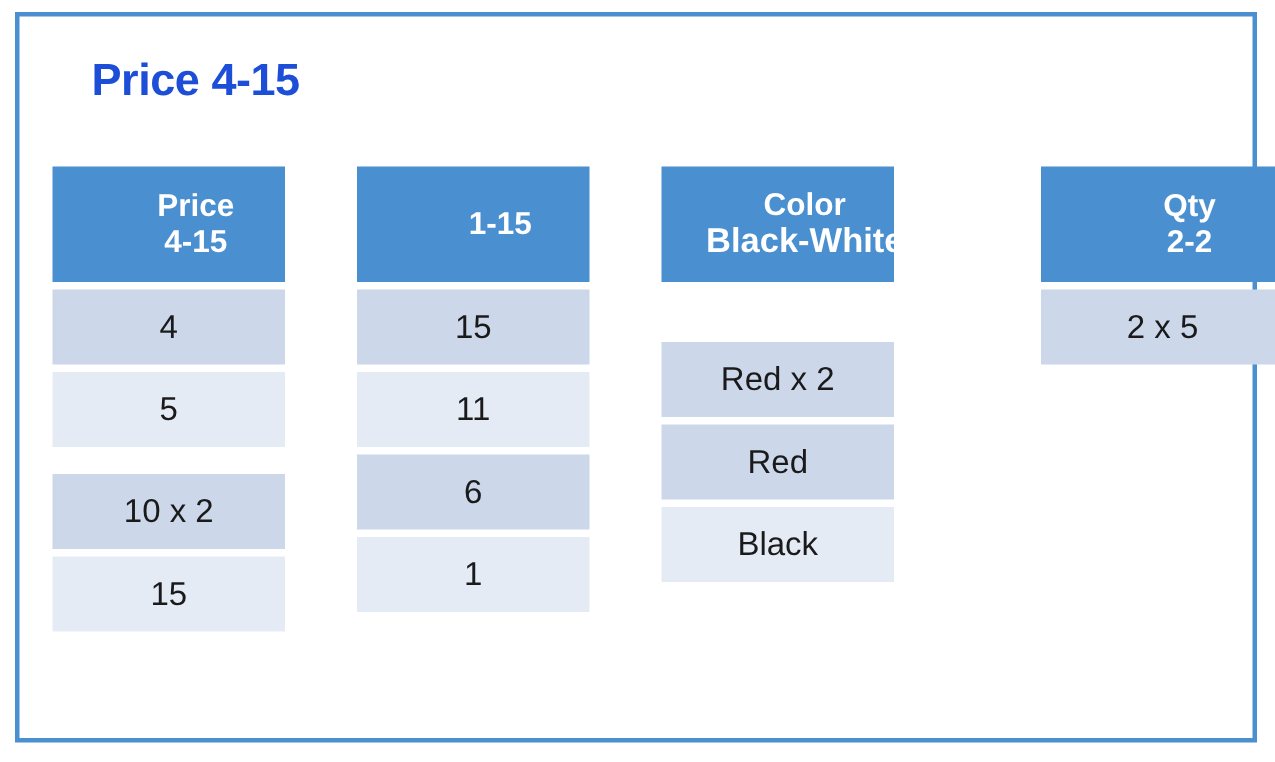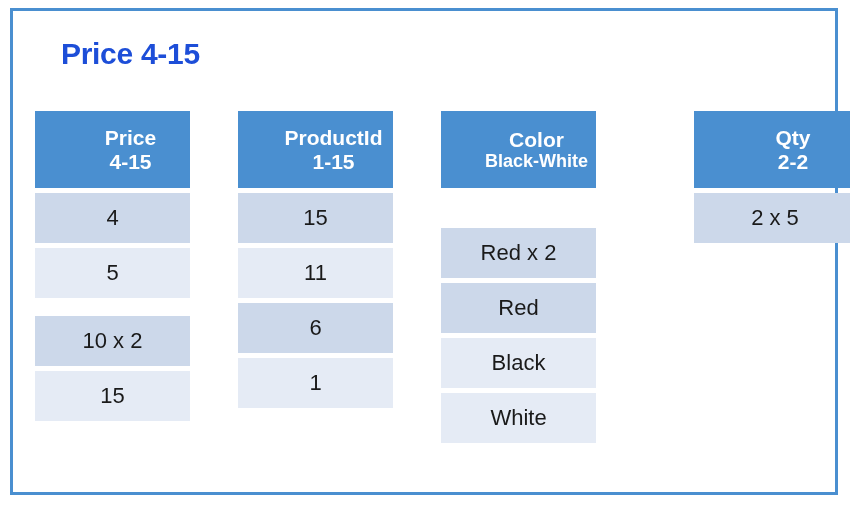--- a/index.html
+++ b/index.html
@@ -62,21 +62,21 @@
     font-size: 21px;
     font-weight: bold;
     white-space: nowrap;
   }
   .col-header .hdr-sub {
     font-size: 21px;
     font-weight: bold;
     white-space: nowrap;
   }
   .col-header .hdr-sub.small {
-    font-size: 18px;
+    font-size: 23px;
   }
   .cell {
     height: 50px;
     margin-top: 5px;
     box-sizing: border-box;
     display: flex;
     align-items: center;
     justify-content: center;
     font-size: 22px;
     color: #1a1a1a;
@@ -99,37 +99,35 @@
             <div class="hdr-main">Price</div>
             <div class="hdr-sub">4-15</div>
           </div>
           <div class="cell dark" style="background: rgb(204, 216, 234);">4</div>
           <div class="cell light" style="background: rgb(229, 235, 245);">5</div>
           <div class="cell dark" style="background: rgb(204, 216, 234); margin-top: 18px;">10 x 2</div>
           <div class="cell light" style="background: rgb(229, 235, 245);">15</div>
         </div>
         <div class="column" style="left: 225px; width: 155px;">
           <div class="col-header" style="background: rgb(74, 143, 208);">
-            <div class="hdr-main">ProductId</div>
             <div class="hdr-sub">1-15</div>
           </div>
           <div class="cell dark" style="background: rgb(204, 216, 234);">15</div>
           <div class="cell light" style="background: rgb(229, 235, 245);">11</div>
           <div class="cell dark" style="background: rgb(204, 216, 234);">6</div>
           <div class="cell light" style="background: rgb(229, 235, 245);">1</div>
         </div>
         <div class="column" style="left: 428px; width: 155px; border-radius: 27px;">
           <div class="col-header" style="background: rgb(74, 143, 208);">
             <div class="hdr-main">Color</div>
             <div class="hdr-sub small">Black-White</div>
           </div>
           <div class="cell dark" style="background: rgb(204, 216, 234); margin-top: 40px;">Red x 2</div>
           <div class="cell dark" style="background: rgb(204, 216, 234);">Red</div>
           <div class="cell light" style="background: rgb(229, 235, 245);">Black</div>
-          <div class="cell light" style="background: rgb(229, 235, 245);">White</div>
         </div>
         <div class="column" style="left: 649px; width: 162px; margin-left: 32px;">
           <div class="col-header" style="background: rgb(74, 143, 208);">
             <div class="hdr-main">Qty</div>
             <div class="hdr-sub">2-2</div>
           </div>
           <div class="cell dark" style="background: rgb(204, 216, 234);">2 x 5</div>
         </div>
       </div>
 

